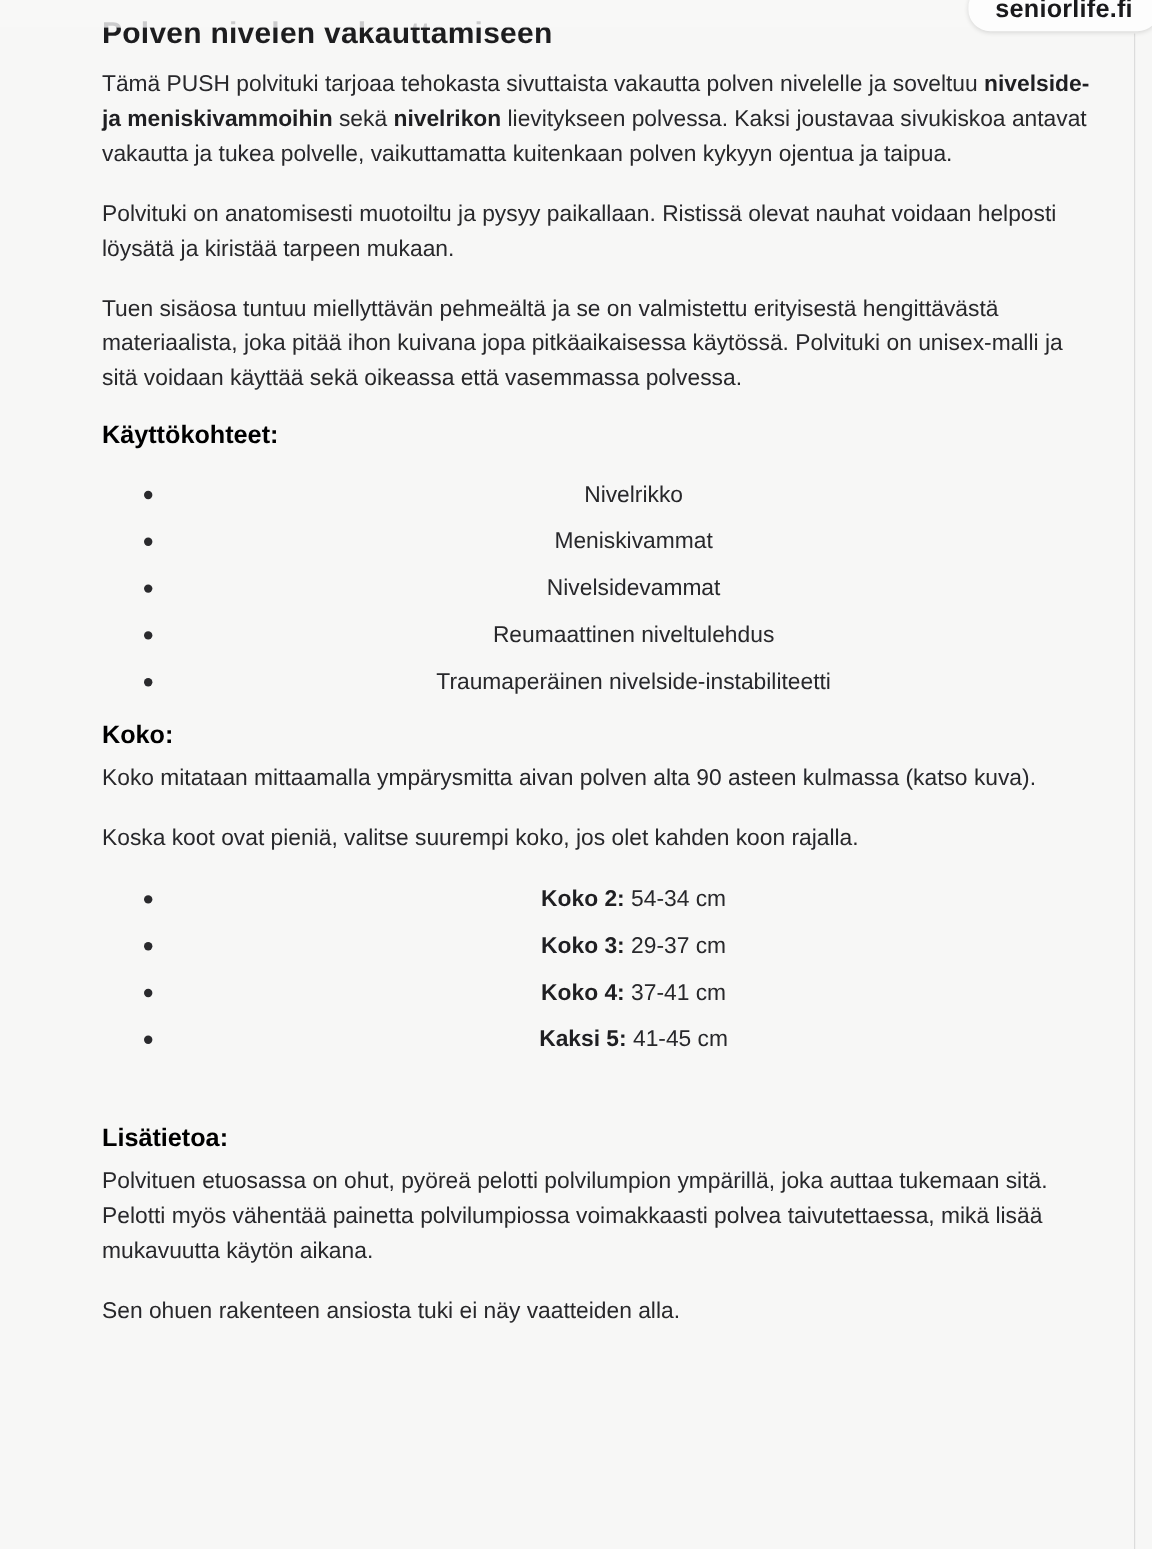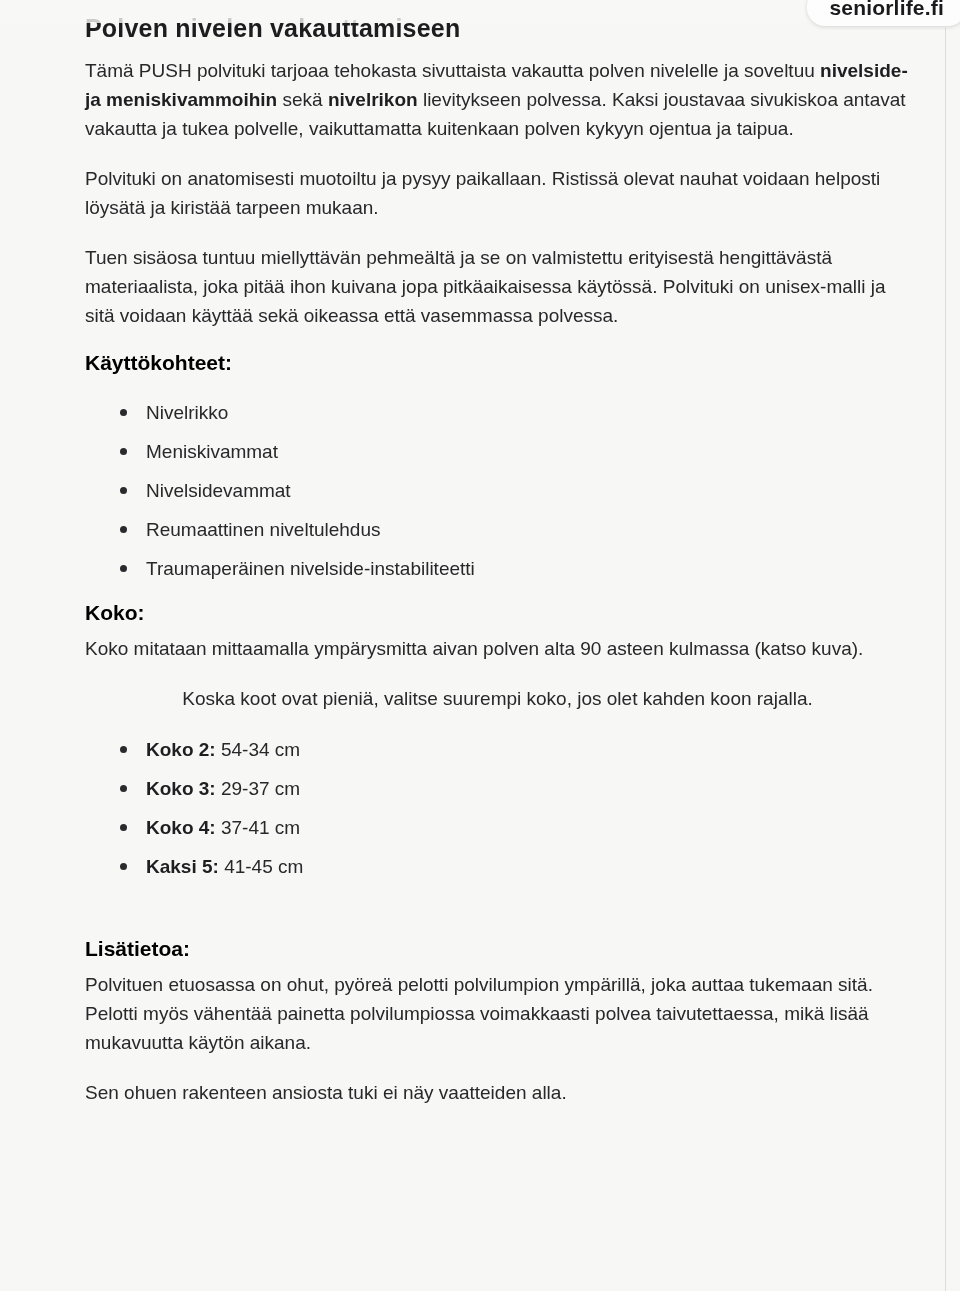--- a/index.html
+++ b/index.html
@@ -54,20 +54,21 @@
     list-style: none;
     margin: 0 0 18px 0;
     padding: 0 0 0 61px;
   }
   ul.dotlist li {
     position: relative;
     font-size: 19px;
     line-height: 26px;
     margin-bottom: 13px;
     color: #28282b;
+    text-align: center;
   }
   ul.dotlist li::before {
     content: "";
     position: absolute;
     left: -26px;
     top: 9px;
     width: 7px;
     height: 7px;
     border-radius: 50%;
     background: #2a2a2d;
@@ -141,21 +142,21 @@
       <li>Meniskivammat</li>
       <li>Nivelsidevammat</li>
       <li>Reumaattinen niveltulehdus</li>
       <li>Traumaperäinen nivelside-instabiliteetti</li>
     </ul>
 
     <h2 class="subhead">Koko:</h2>
 
     <p class="body">Koko mitataan mittaamalla ympärysmitta aivan polven alta 90 asteen kulmassa (katso kuva).</p>
 
-    <p class="body" style="margin-bottom:24px;text-align:center;">Koska koot ovat pieniä, valitse suurempi koko, jos olet kahden koon rajalla.</p>
+    <p class="body" style="margin-bottom:24px;">Koska koot ovat pieniä, valitse suurempi koko, jos olet kahden koon rajalla.</p>
 
     <ul class="dotlist sizes">
       <li><strong>Koko 2:</strong> <span>54-34 cm</span></li>
       <li><strong>Koko 3:</strong> <span>29-37 cm</span></li>
       <li><strong>Koko 4:</strong> <span>37-41 cm</span></li>
       <li><strong>Kaksi 5:</strong> <span>41-45 cm</span></li>
     </ul>
 
     <h2 class="subhead">Lisätietoa:</h2>
 

